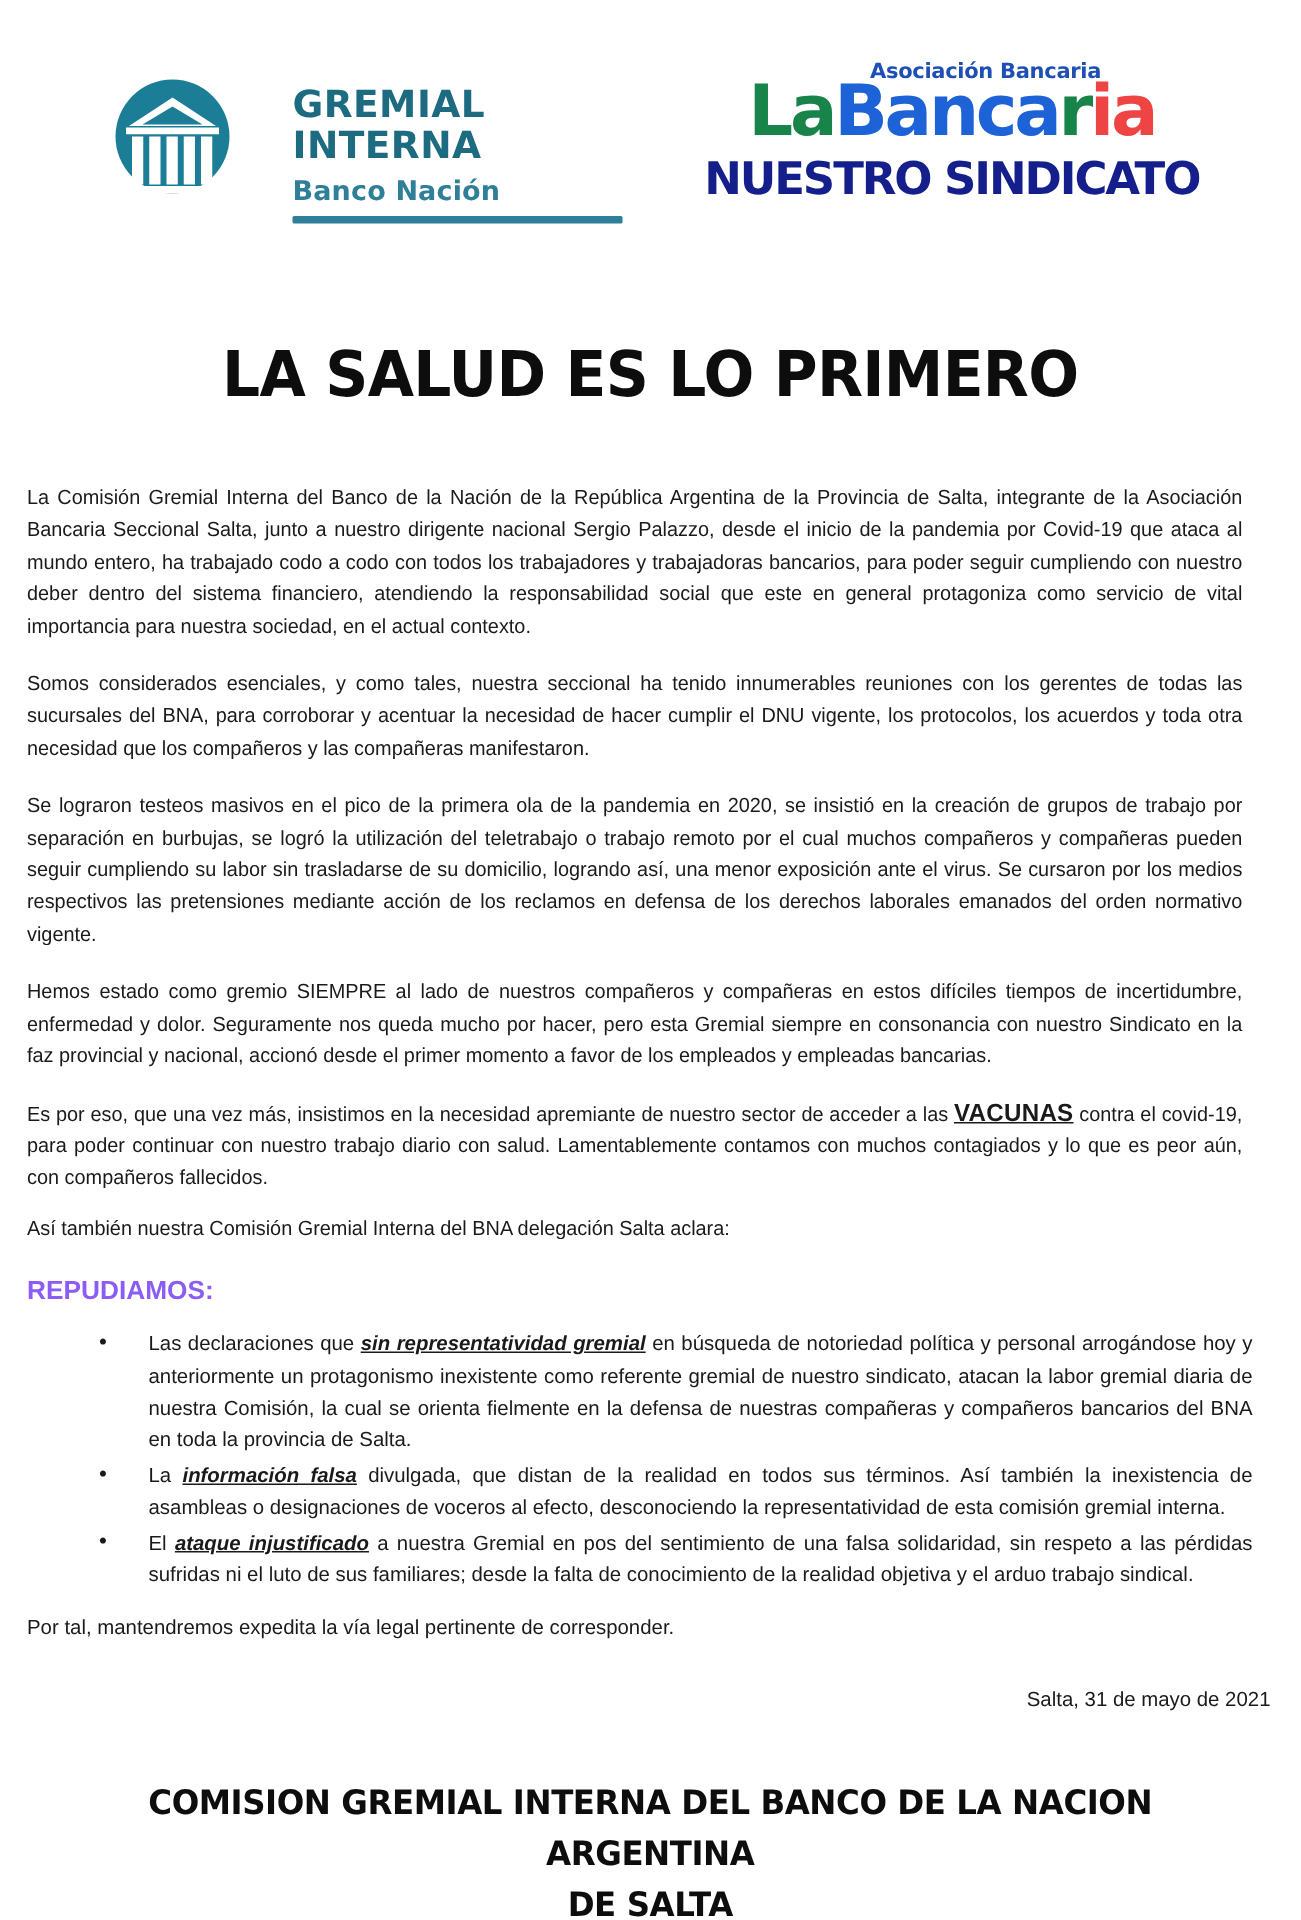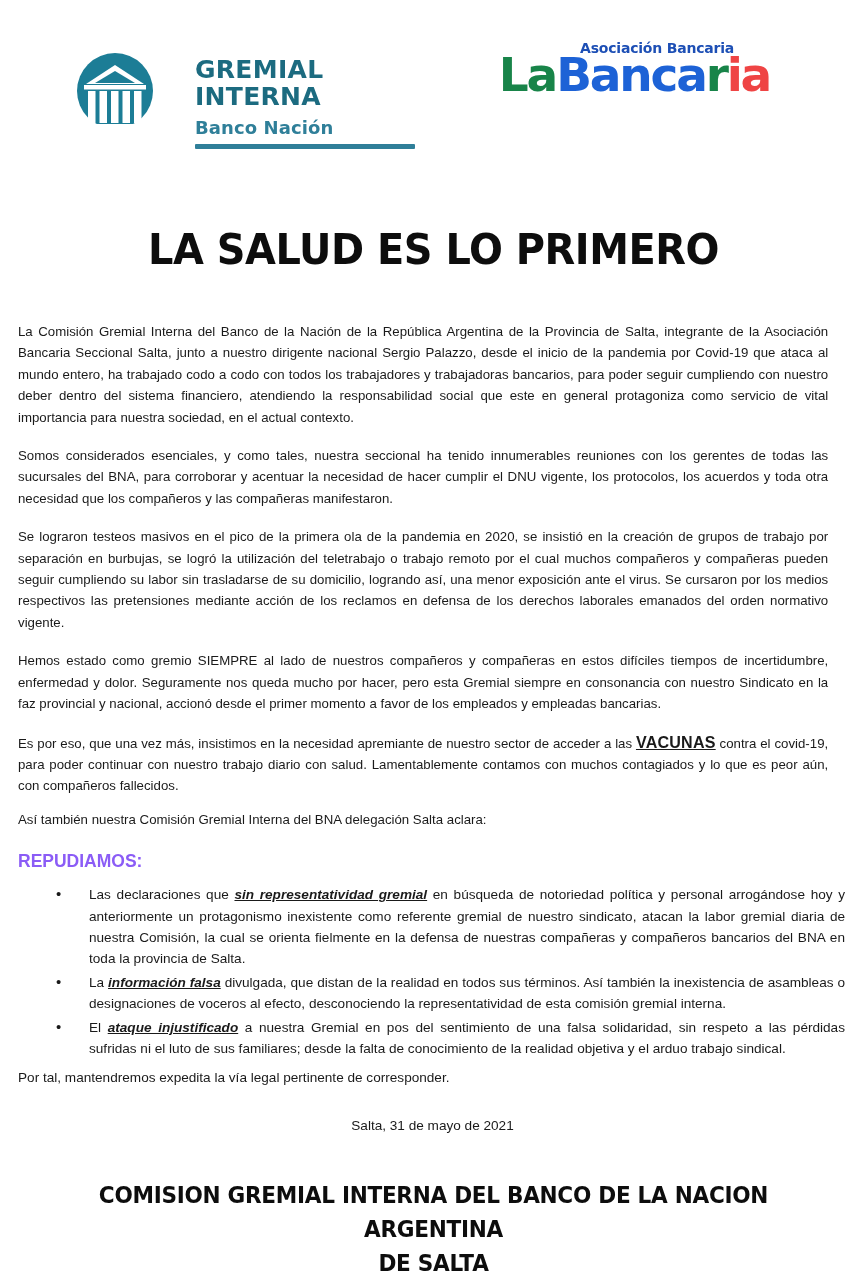--- a/index.html
+++ b/index.html
@@ -178,21 +178,21 @@
     font-family: "Liberation Sans", sans-serif;
     font-weight: bold;
     font-size: 17.5px;
     line-height: 22px;
     margin: 20px 0 12px 0;
     color: #8b5cf6;
   }
 
   ul.claims {
     list-style: none;
-    margin: 4px;
+    margin: 14px;
     padding: 0;
   }
   ul.claims li {
     position: relative;
     padding-left: 67px;
     margin-bottom: 2px;
     font-family: "Liberation Sans", sans-serif;
     font-size: 13.6px;
     line-height: 21.4px;
     text-align: justify;
@@ -217,21 +217,21 @@
     font-size: 13.6px;
     line-height: 21.4px;
     margin: 8px 0 0 0;
     color: #1a1a1a;
   }
   .dateline {
     font-family: "Liberation Sans", sans-serif;
     font-size: 13.6px;
     line-height: 21.4px;
     margin: 26px 0 0 0;
-    text-align: center;
+    text-align: right;
     padding-right: 2px;
     color: #1a1a1a;
   }
 
   
   .footer-block {
     margin-top: 42px;
     text-align: center;
     font-family: "DejaVu Sans", sans-serif;
     font-weight: bold;
@@ -270,20 +270,21 @@
         <div class="gi-line3">Banco Nación</div>
         <div class="gi-rule"></div>
       </div>
     </div>
 
     <div class="logo-right">
       <div class="lb-top">
         <div class="lb-asoc">Asociación Bancaria</div>
         <div class="lb-main"><span class="lb-la">La</span><span class="lb-banca">Banca</span><span class="lb-r">r</span><span class="lb-ia">ia</span></div>
       </div>
+      <div class="lb-nuestro">NUESTRO SINDICATO</div>
     </div>
   </div>
 
   <h1 class="doc-title">LA SALUD ES LO PRIMERO</h1>
 
   <div class="body-wrap">
 
     <p class="para">La Comisión Gremial Interna del Banco de la Nación de la República Argentina de la Provincia de Salta, integrante de la Asociación Bancaria Seccional Salta, junto a nuestro dirigente nacional Sergio Palazzo, desde el inicio de la pandemia por Covid-19 que ataca al mundo entero, ha trabajado codo a codo con todos los trabajadores y trabajadoras bancarios, para poder seguir cumpliendo con nuestro deber dentro del sistema financiero, atendiendo la responsabilidad social que este en general protagoniza como servicio de vital importancia para nuestra sociedad, en el actual contexto.</p>
     <p class="para">Somos considerados esenciales, y como tales, nuestra seccional ha tenido innumerables reuniones con los gerentes de todas las sucursales del BNA, para corroborar y acentuar la necesidad de hacer cumplir el DNU vigente, los protocolos, los acuerdos y toda otra necesidad que los compañeros y las compañeras manifestaron.</p>
     <p class="para">Se lograron testeos masivos en el pico de la primera ola de la pandemia en 2020, se insistió en la creación de grupos de trabajo por separación en burbujas, se logró la utilización del teletrabajo o trabajo remoto por el cual muchos compañeros y compañeras pueden seguir cumpliendo su labor sin trasladarse de su domicilio, logrando así, una menor exposición ante el virus. Se cursaron por los medios respectivos las pretensiones mediante acción de los reclamos en defensa de los derechos laborales emanados del orden normativo vigente.</p>

